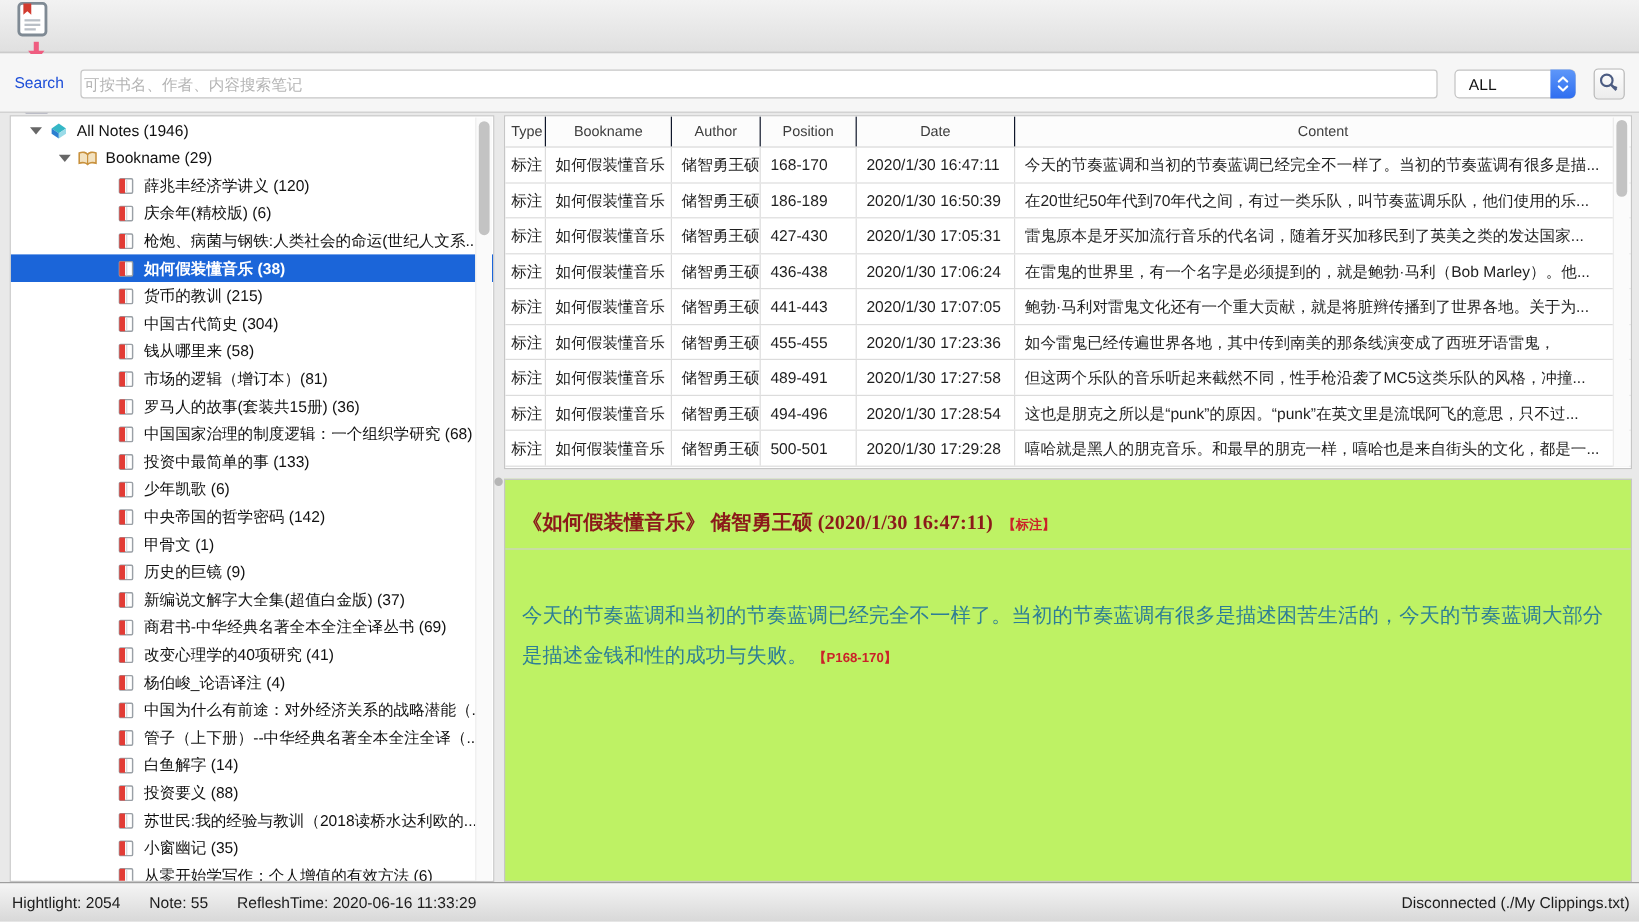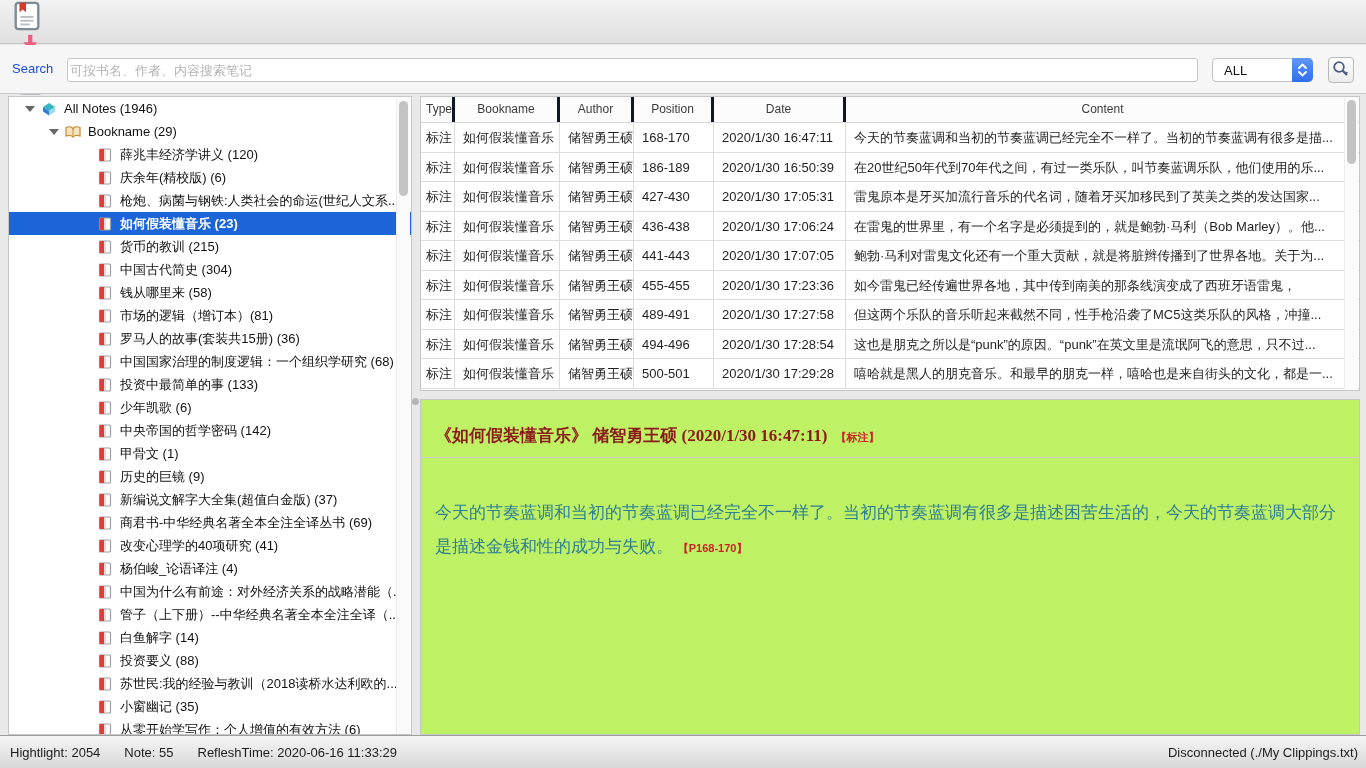--- a/index.html
+++ b/index.html
@@ -50,21 +50,21 @@
     border-left:1px solid #ededed; }
   .sb-thumb { position:absolute; right:2px; top:3px; width:9px; height:95px; border-radius:5px; background:#c3c3c3; }
   .split-knob { position:absolute; left:412px; top:398px; width:7px; height:7px; border-radius:50%;
     background:#b5b5b5; }
 
   
   .table-panel { position:absolute; left:420px; top:96px; width:940px; height:295px; background:#fff;
     border:1px solid #c6c6c6; overflow:hidden; }
   .thead { display:flex; height:26px; border-bottom:1px solid #d9d9d9; align-items:center;
     font-size:12px; color:#3c3c3c; background:#fcfcfc; }
-  .thead .c { text-align:center; border-right:3px solid #0f172a; height:100%; line-height:25px; }
+  .thead .c { text-align:center; border-right:1px solid #0f172a; height:100%; line-height:25px; }
   .thead .c:last-child { border-right:none; }
   .trow { display:flex; height:29.5px; border-bottom:1px solid #dcdcdc; align-items:center;
     font-size:13px; color:#1f1f1f; }
   .trow .c { border-right:1px solid #dcdcdc; height:100%; line-height:29px; padding:0 8px;
     overflow:hidden; white-space:nowrap; }
   .trow .c:last-child { border-right:none; }
   .col-type { width:34px; flex:none; padding:0 5px !important; }
   .col-book { width:105px; flex:none; }
   .col-author { width:74px; flex:none; }
   .col-pos { width:80px; flex:none; }
@@ -288,21 +288,21 @@
     <span class="tree-label">枪炮、病菌与钢铁:人类社会的命运(世纪人文系...</span>
   </div>
         <div class="tree-row d2 selected">
     <span class="book-ico">
       <svg width="16" height="16" viewBox="0 0 16 16">
         <rect x="2.5" y="2" width="11" height="12" rx="1" fill="#ffffff" stroke="#9aa0a6" stroke-width="1.2"></rect>
         <path d="M2.5 3 a1 1 0 0 1 1 -1 H7.2 V14 H3.5 a1 1 0 0 1 -1 -1 Z" fill="#e23c36"></path>
         <line x1="8.6" y1="2.4" x2="8.6" y2="13.6" stroke="#d4d8dc" stroke-width="1"></line>
       </svg>
     </span>
-    <span class="tree-label">如何假装懂音乐 (23)</span>
+    <span class="tree-label">如何假装懂音乐 (38)</span>
   </div>
         <div class="tree-row d2">
     <span class="book-ico">
       <svg width="16" height="16" viewBox="0 0 16 16">
         <rect x="2.5" y="2" width="11" height="12" rx="1" fill="#ffffff" stroke="#9aa0a6" stroke-width="1.2"></rect>
         <path d="M2.5 3 a1 1 0 0 1 1 -1 H7.2 V14 H3.5 a1 1 0 0 1 -1 -1 Z" fill="#e23c36"></path>
         <line x1="8.6" y1="2.4" x2="8.6" y2="13.6" stroke="#d4d8dc" stroke-width="1"></line>
       </svg>
     </span>
     <span class="tree-label">货币的教训 (215)</span>

